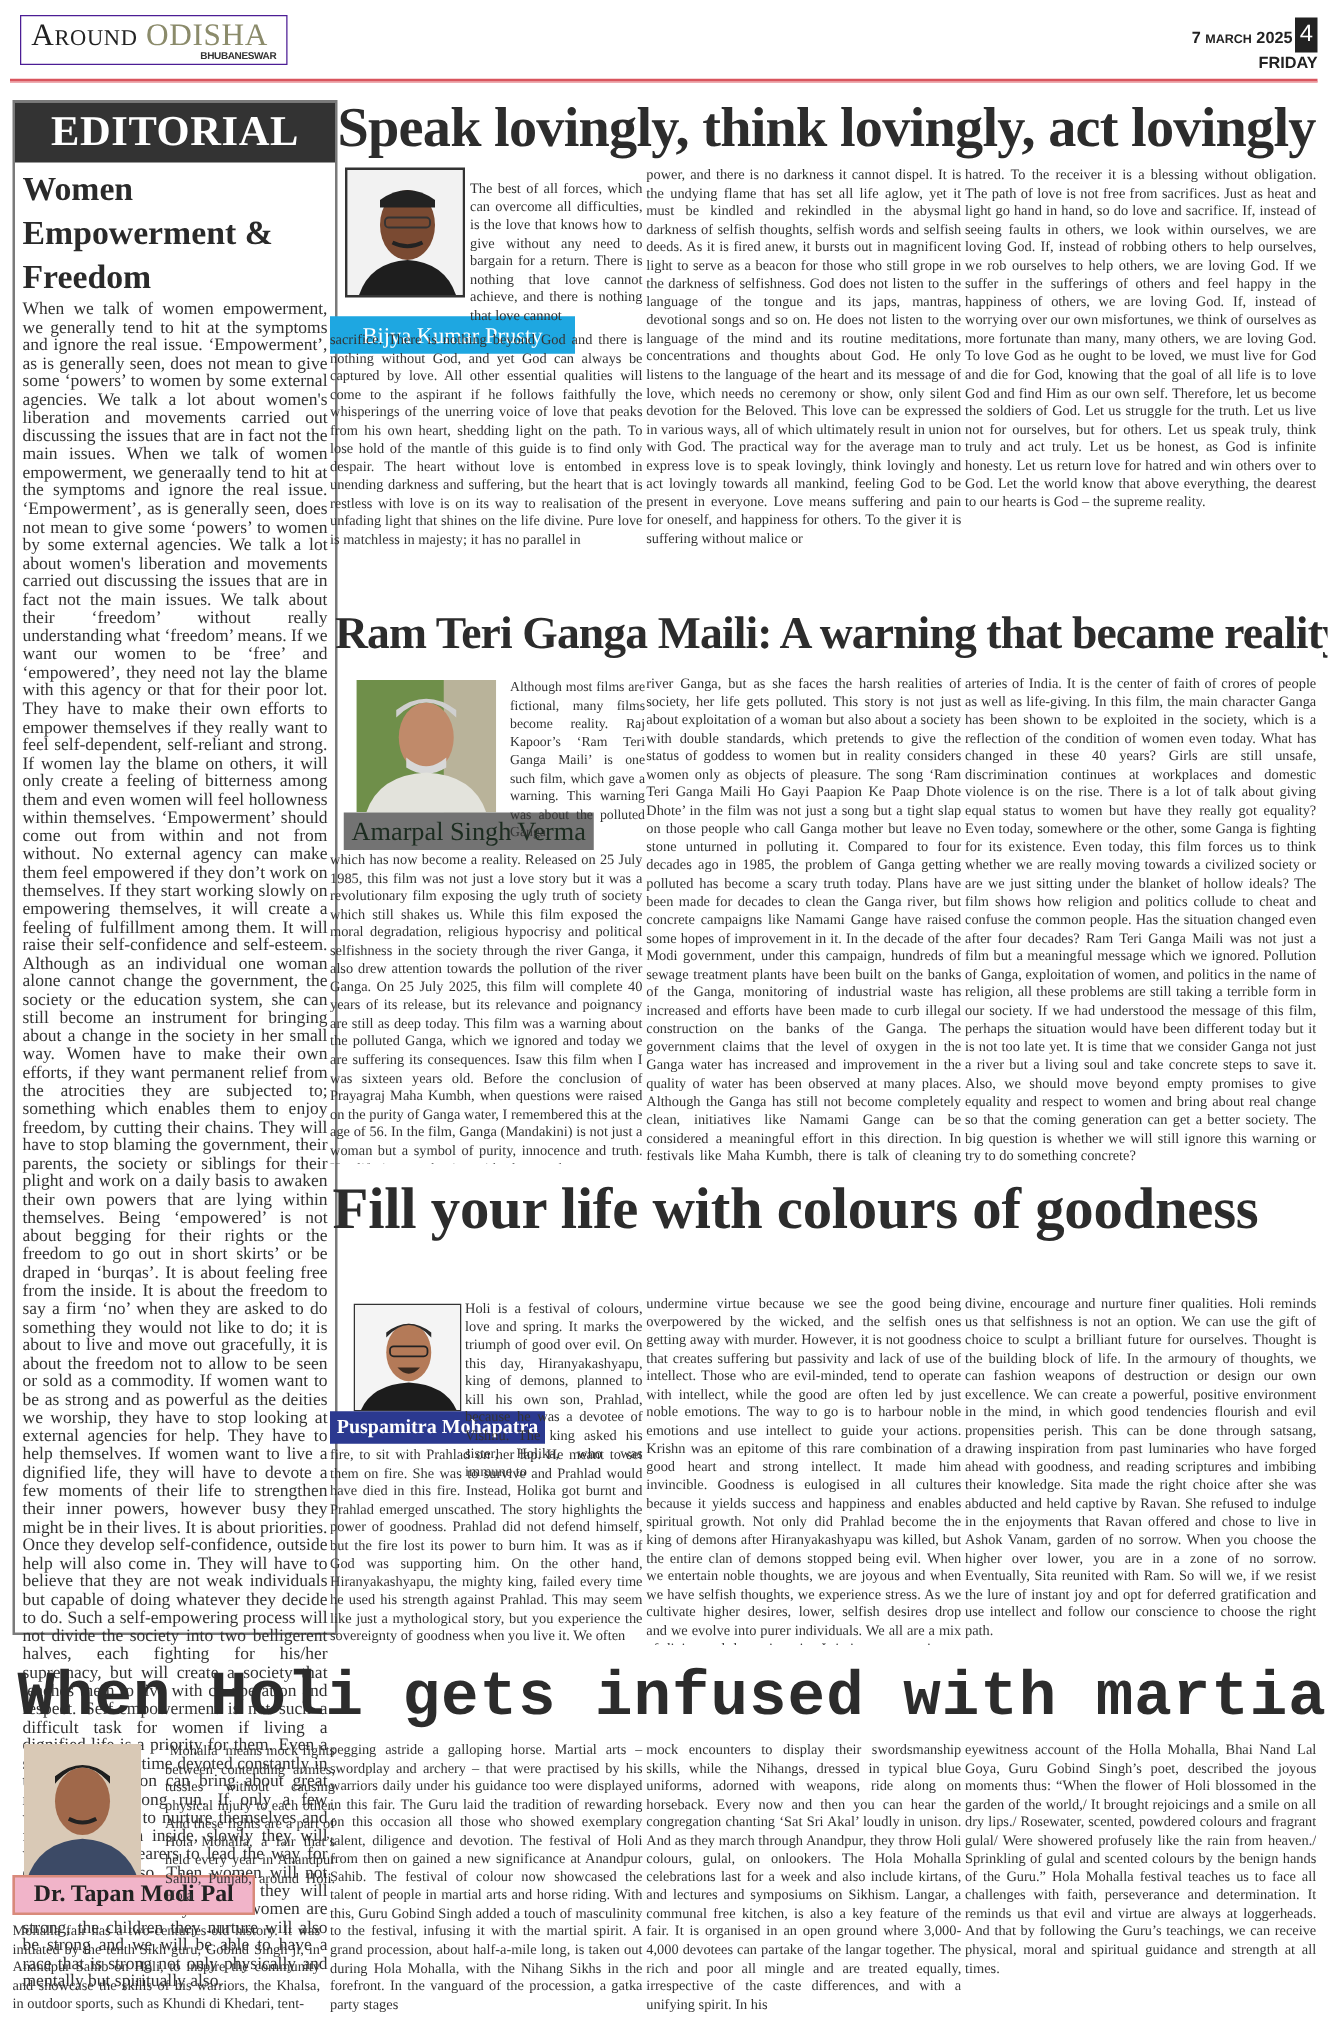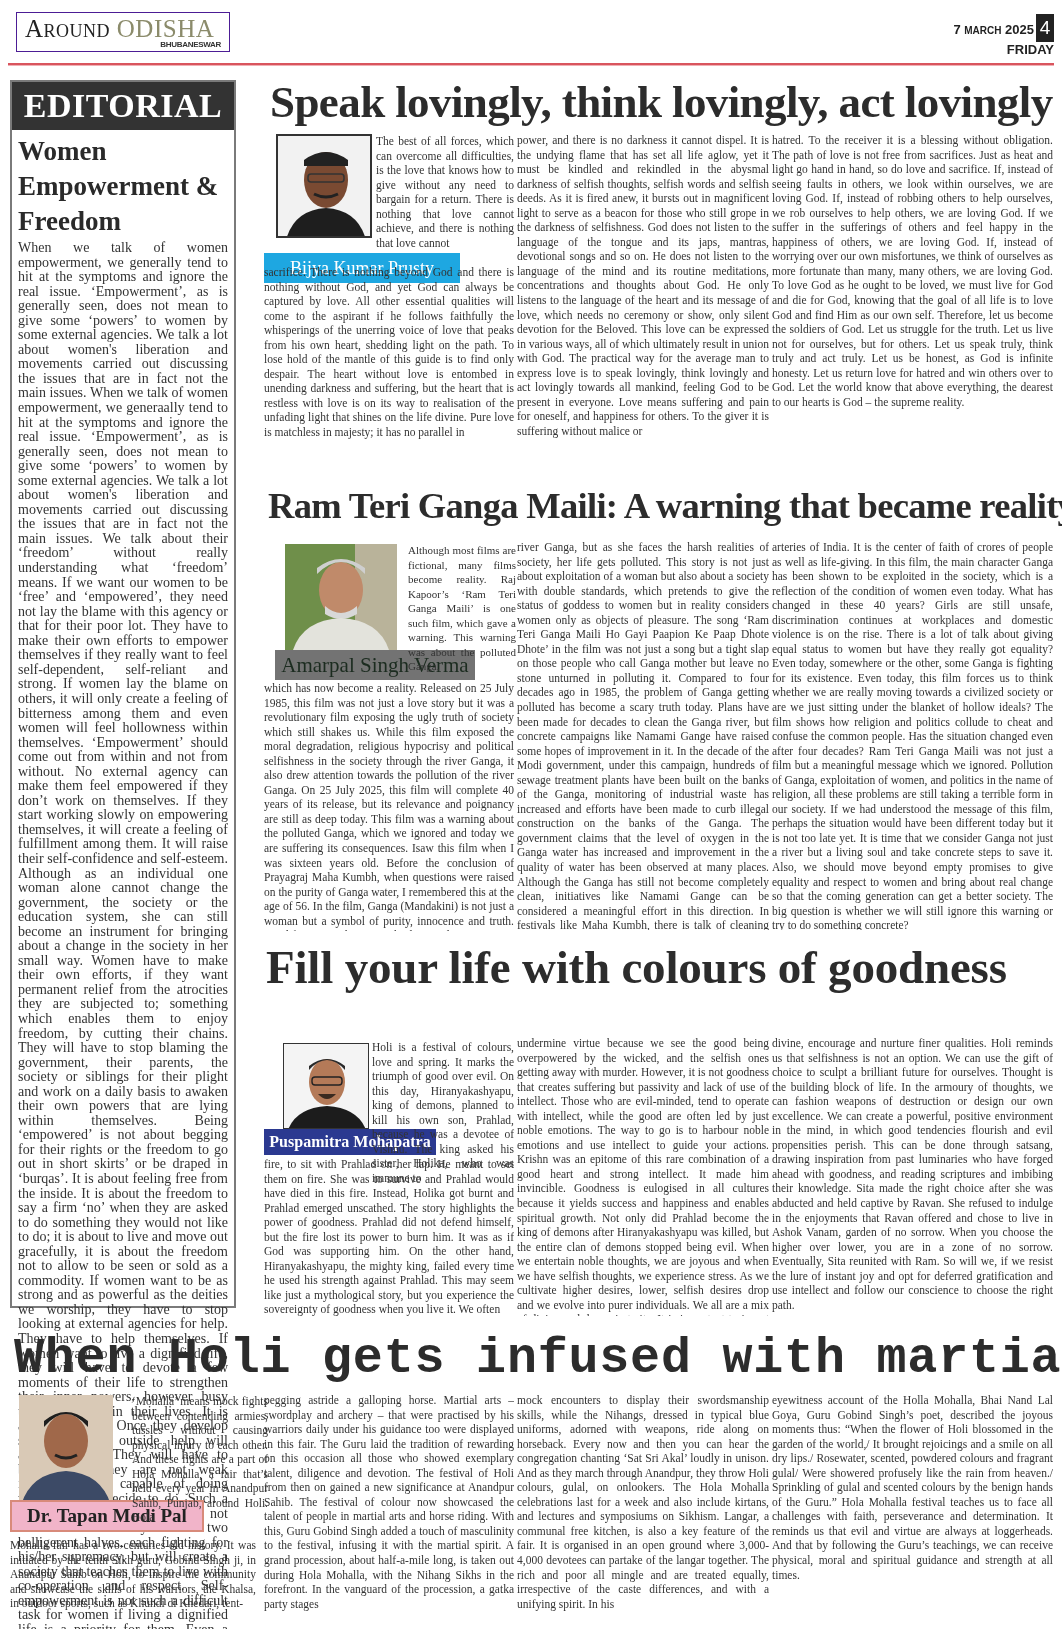--- a/index.html
+++ b/index.html
@@ -13,21 +13,21 @@
   .logo-around { color: #222; }
   .logo-odisha { color: #8b8b6b; }
   .logo-sub { position: absolute; right: 8px; bottom: 2px; font-family: "Liberation Sans", sans-serif; font-size: 8px; font-weight: bold; color: #333; letter-spacing: -0.3px; }
   .dateline { position: absolute; right: 28px; top: 22px; font-family: "Liberation Sans", sans-serif; font-size: 13px; font-weight: bold; color: #222; white-space: nowrap; }
   .dateline .month { font-size: 10px; }
   .page-no { position: absolute; right: 8px; top: 14px; width: 18px; height: 28px; background: #222; color: #fff; font-family: "Liberation Sans", sans-serif; font-size: 19px; text-align: center; line-height: 28px; }
   .dayline { position: absolute; right: 8px; top: 42px; font-family: "Liberation Sans", sans-serif; font-size: 13px; font-weight: bold; color: #222; padding-left: 45px; }
   .rule { position: absolute; left: 8px; top: 63px; width: 1046px; height: 3px; background: #d9555e; border-bottom: 1px solid #f0b0b4; }
 
   
-  .editorial { position: absolute; left: 10px; top: 80px; width: 226px; height: 1228px; border: 2px solid #7a7a7a; }
+  .editorial { position: absolute; left: 10px; top: 80px; width: 260px; height: 1228px; border: 2px solid #7a7a7a; }
   .editorial-head { height: 48px; background: #333; color: #fff; font-family: "Liberation Serif", serif; font-weight: bold; font-size: 34px; text-align: center; line-height: 48px; letter-spacing: 0.5px; }
   .editorial-title { padding: 4px 6px 0 6px; font-family: "Liberation Serif", serif; font-size: 27px; line-height: 35px; color: #2a2a2a; }
   .editorial-body { padding: 2px 6px 0 6px; font-size: 14px; line-height: 14.55px; text-align: justify; color: #333; }
 
   
   .headline { position: absolute; font-family: "Liberation Serif", serif; color: #2c2c2c; white-space: nowrap; }
   .h1 { left: 270px; top: 76px; font-size: 45px; letter-spacing: -0.6px; }
   .h2 { left: 268px; top: 484px; font-size: 36.5px; letter-spacing: -0.7px; }
   .h3 { left: 266px; top: 940px; font-size: 47px; letter-spacing: -0.2px; }
   .h4 { left: 14px; top: 1330px; font-size: 50px; letter-spacing: 0.8px; font-weight: bold; font-family: Liberation Mono, monospace; }
@@ -76,21 +76,21 @@
     <svg width="96" height="104" viewBox="0 0 96 104">
       <rect width="96" height="104" fill="#f2f2f2"></rect>
       <ellipse cx="48" cy="44" rx="22" ry="28" fill="#7a4a32"></ellipse>
       <rect x="30" y="38" width="36" height="8" rx="3" fill="none" stroke="#333" stroke-width="1.5"></rect>
       <path d="M36 58 q12 6 24 0" stroke="#222" stroke-width="3" fill="none"></path>
       <path d="M26 24 q22 -16 44 0 v6 h-44z" fill="#222"></path>
       <path d="M8 104 q8 -30 40 -32 q32 2 40 32z" fill="#1e1e1e"></path>
     </svg>
   </div>
   <div class="byline by-blue" style="left:264px; top:253px; width:196px; height:30px; font-size:18px; line-height:30px;">Bijya Kumar Prusty</div>
-  <p class="wrap" style="left:376px; top:134px; width:138px; height:132px;">
+  <p class="wrap" style="left:376px; top:144px; width:138px; height:132px;">
     <span>The best of all forces, which can overcome all difficulties, is the love that knows how to give without any need to bargain for a return. There is nothing that love cannot achieve, and there is nothing that love cannot</span>
   </p>
   <p class="col" style="left:264px; top:265px; width:250px; height:205px;">sacrifice. There is nothing beyond God and there is nothing without God, and yet God can always be captured by love. All other essential qualities will come to the aspirant if he follows faithfully the whisperings of the unerring voice of love that peaks from his own heart, shedding light on the path. To lose hold of the mantle of this guide is to find only despair. The heart without love is entombed in unending darkness and suffering, but the heart that is restless with love is on its way to realisation of the unfading light that shines on the life divine. Pure love is matchless in majesty; it has no parallel in</p>
   <p class="col" style="left:517px; top:133px; width:252px; height:337px;">power, and there is no darkness it cannot dispel. It is the undying flame that has set all life aglow, yet it must be kindled and rekindled in the abysmal darkness of selfish thoughts, selfish words and selfish deeds. As it is fired anew, it bursts out in magnificent light to serve as a beacon for those who still grope in the darkness of selfishness. God does not listen to the language of the tongue and its japs, mantras, devotional songs and so on. He does not listen to the language of the mind and its routine meditations, concentrations and thoughts about God. He only listens to the language of the heart and its message of love, which needs no ceremony or show, only silent devotion for the Beloved. This love can be expressed in various ways, all of which ultimately result in union with God. The practical way for the average man to express love is to speak lovingly, think lovingly and act lovingly towards all mankind, feeling God to be present in everyone. Love means suffering and pain for oneself, and happiness for others. To the giver it is suffering without malice or</p>
   <p class="col" style="left:772px; top:133px; width:281px; height:337px;">hatred. To the receiver it is a blessing without obligation. The path of love is not free from sacrifices. Just as heat and light go hand in hand, so do love and sacrifice. If, instead of seeing faults in others, we look within ourselves, we are loving God. If, instead of robbing others to help ourselves, we rob ourselves to help others, we are loving God. If we suffer in the sufferings of others and feel happy in the happiness of others, we are loving God. If, instead of worrying over our own misfortunes, we think of ourselves as more fortunate than many, many others, we are loving God. To love God as he ought to be loved, we must live for God and die for God, knowing that the goal of all life is to love God and find Him as our own self. Therefore, let us become the soldiers of God. Let us struggle for the truth. Let us live not for ourselves, but for others. Let us speak truly, think truly and act truly. Let us be honest, as God is infinite honesty. Let us return love for hatred and win others over to God. Let the world know that above everything, the dearest to our hearts is God – the supreme reality.</p>
 </article>
 
 <article>
   <h1 class="headline h2">Ram Teri Ganga Maili: A warning that became reality</h1>
   <div class="photo" style="left:285px; top:544px; width:112px; height:106px;">

